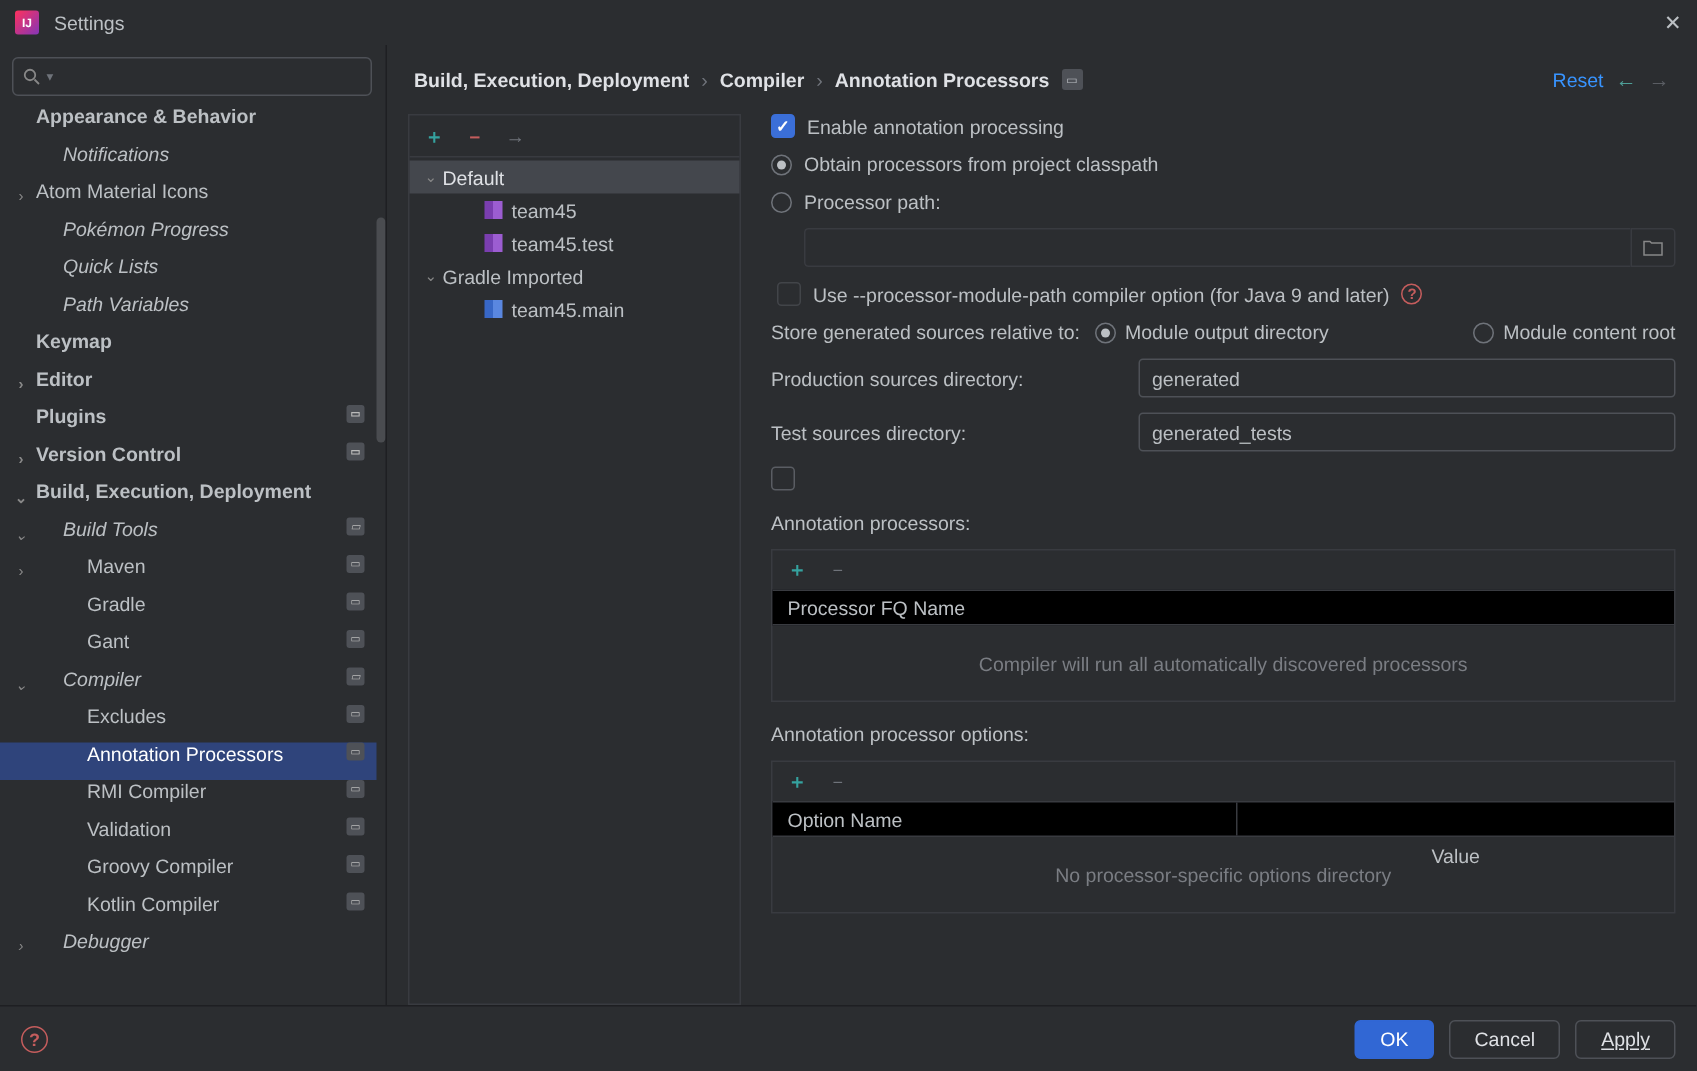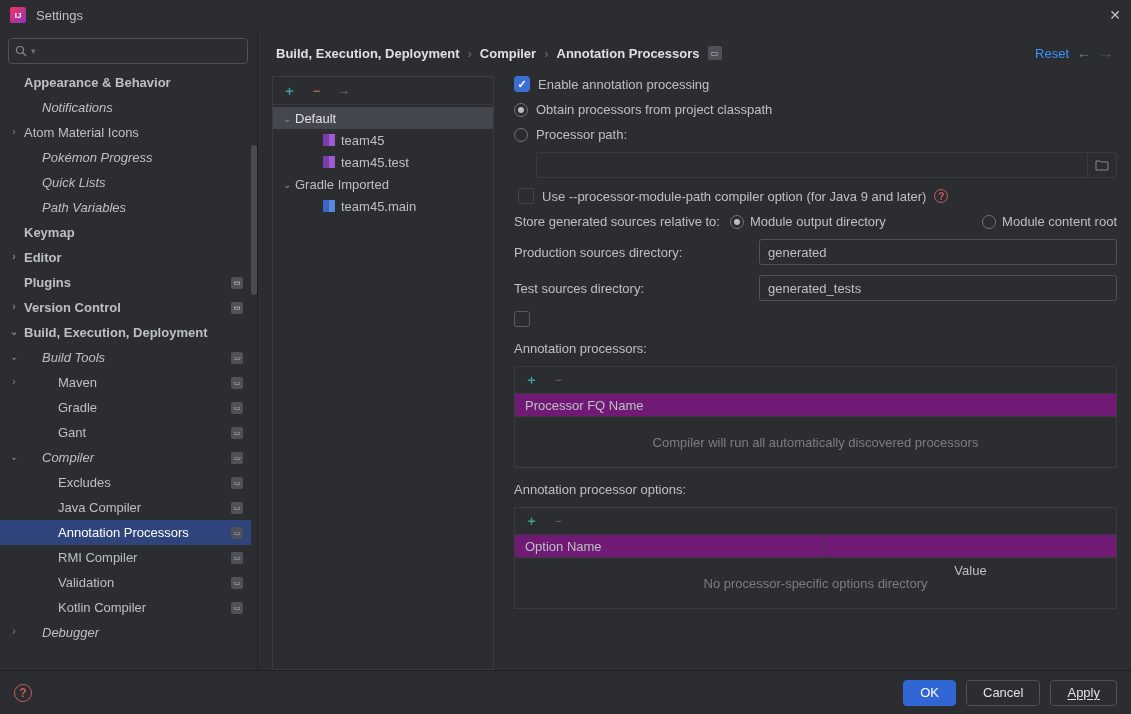--- a/index.html
+++ b/index.html
@@ -52,21 +52,21 @@
   }
   .search svg { margin-right: 4px; }
   .tree {
     flex: 1;
     overflow-y: auto;
     position: relative;
     padding-right: 6px;
   }
   .tree-item {
     height: 25px;
-    display: flex; align-items: center;
+    display: flex; align-items: flex-start;
     padding-left: 24px;
     padding-right: 8px;
     cursor: pointer;
     color: #bcc0c4;
     position: relative;
   }
   .tree-item.bold { font-weight: 600; }
   .tree-item .chev { position:absolute; left:8px; top:6px; color:#888; font-size:10px; width:12px; text-align:center;}
   .tree-item.level1 { padding-left: 42px; font-style: italic; }
   .tree-item.level2 { padding-left: 58px; }
@@ -185,21 +185,21 @@
   }
   .mini-toolbar {
     height:26px; display:flex; align-items:center; gap:14px;
     padding:0 10px;
   }
   .mini-toolbar .plus { color:#35a29f; cursor:pointer; font-weight:bold;}
   .mini-toolbar .minus { color:#6f737a; cursor:default;}
   .mini-header {
     height:24px; display:flex; align-items:center;
     border-top:1px solid #393b40; border-bottom:1px solid #393b40;
-    background:#701a75;
+    background:#000000;
     color:#bcc0c4; padding:0 10px;text-align:center;
   }
   .mini-header .col1 { flex: 0 0 300px; border-right:1px solid #393b40; height:100%; display:flex; align-items:center;}
   .mini-header .col2 { flex:1; padding-left:10px;margin-top:48px;}
   .mini-body {
     height:50px; display:flex; align-items:center; justify-content:center;
     color:#7a7d83;
   }
   .mini-table.single .mini-header .col1 { border-right:none; flex:1; }
 
@@ -305,34 +305,34 @@
         </div>
         <div class="tree-item level1">
           <span class="chev">⌄</span>
           <span>Compiler</span>
           <span class="proj-icon">▭</span>
         </div>
         <div class="tree-item level2">
           <span>Excludes</span>
           <span class="proj-icon">▭</span>
         </div>
-        <div class="tree-item level2">
-          <span>Java Compiler</span>
-          <span class="proj-icon">▭</span>
-        </div>
         <div class="tree-item level2 selected">
           <span>Annotation Processors</span>
           <span class="proj-icon">▭</span>
         </div>
         <div class="tree-item level2">
           <span>RMI Compiler</span>
           <span class="proj-icon">▭</span>
         </div>
         <div class="tree-item level2">
           <span>Validation</span>
+          <span class="proj-icon">▭</span>
+        </div>
+        <div class="tree-item level2">
+          <span>Groovy Compiler</span>
           <span class="proj-icon">▭</span>
         </div>
         <div class="tree-item level2">
           <span>Kotlin Compiler</span>
           <span class="proj-icon">▭</span>
         </div>
         <div class="tree-item level1">
           <span class="chev">›</span>
           <span>Debugger</span>
         </div>

